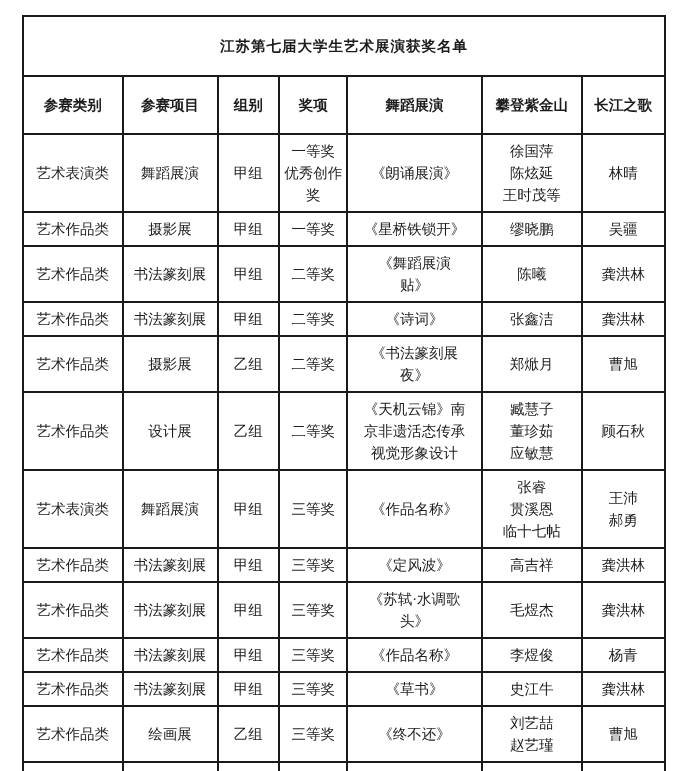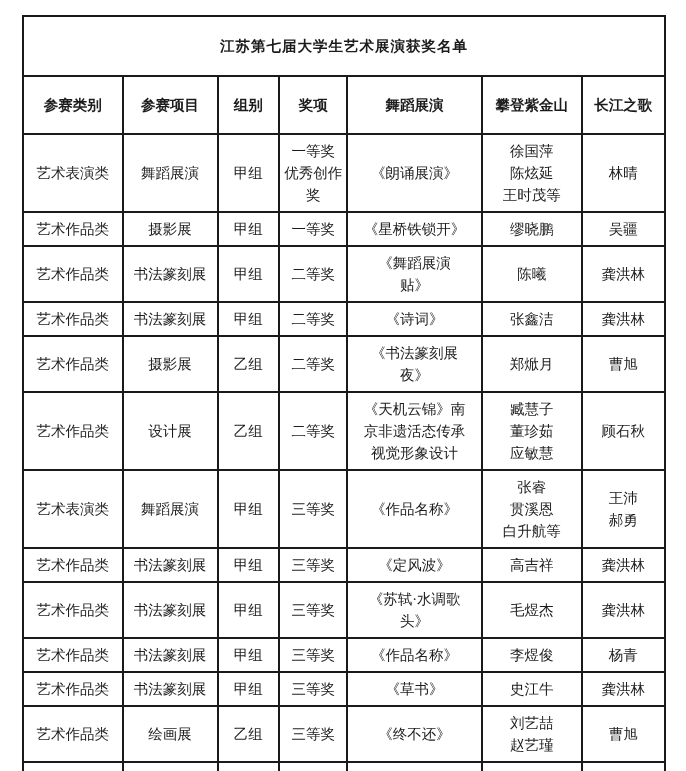--- a/index.html
+++ b/index.html
@@ -121,21 +121,21 @@
         <td>顾石秋</td>
       </tr>
       <tr>
         <td>艺术表演类</td>
         <td>舞蹈展演</td>
         <td>甲组</td>
         <td>三等奖</td>
         <td>《作品名称》</td>
         <td>张睿
 贯溪恩
-白升航等</td>
+临十七帖</td>
         <td>王沛
 郝勇</td>
       </tr>
       <tr>
         <td>艺术作品类</td>
         <td>书法篆刻展</td>
         <td>甲组</td>
         <td>三等奖</td>
         <td>《定风波》</td>
         <td>高吉祥</td>

